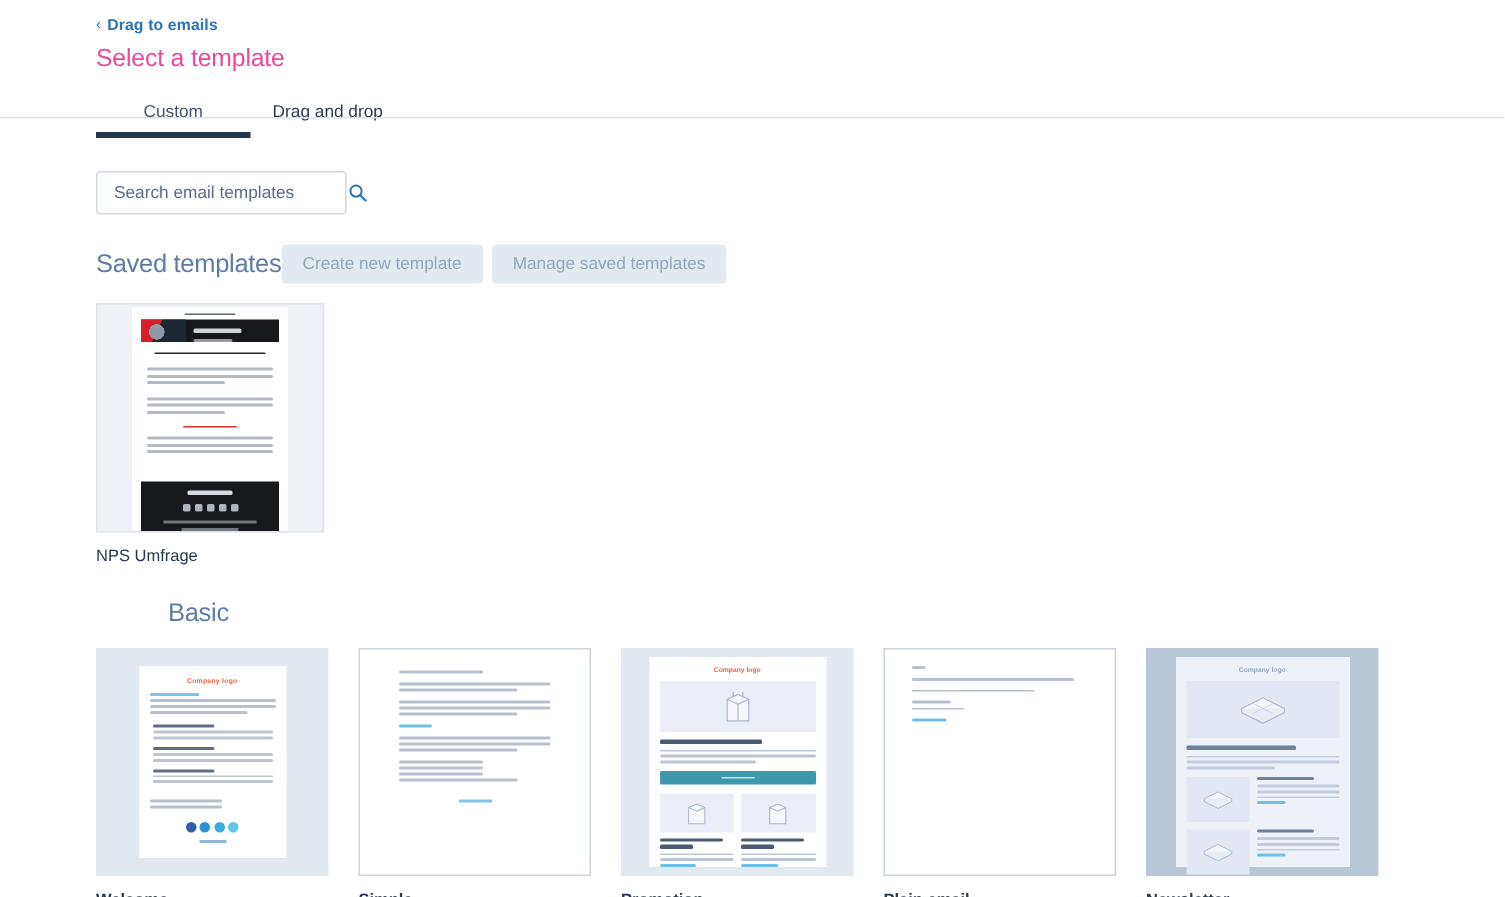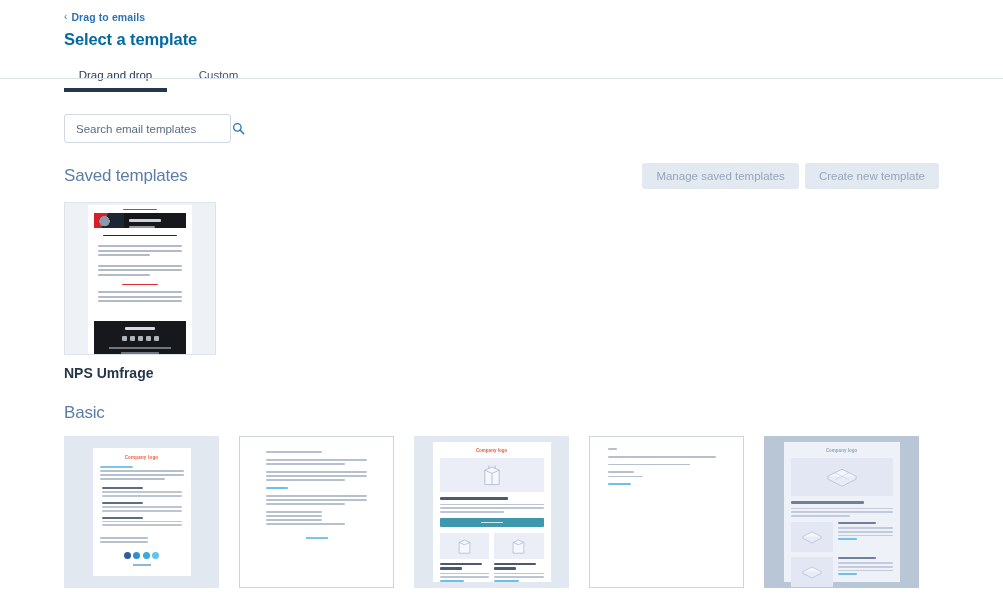--- a/index.html
+++ b/index.html
@@ -16,21 +16,21 @@
   .header { padding:6px 0 0 0; position:relative; }
   .back-link {
     display:inline-flex; align-items:center; gap:4px;
     margin-left:64px;
     font-size:10.5px; font-weight:bold;
     color:#2b73b3; text-decoration:none; letter-spacing:.1px;
   }
   .back-link .chev { font-size:10px; color:#2b73b3; font-weight:normal; }
   .page-title {
     margin:6px 16px 0 64px;
-    font-size:16.5px; font-weight:bold; color:#0369a1; letter-spacing:-.1px;
+    font-size:16.5px; font-weight:normal; color:#ec4899; letter-spacing:-.1px;
   }
 
   .tabs {
     margin-top:14px; margin-left:64px;
     display:flex; align-items:flex-end; gap:0;
     position:relative;
   }
   .tab {
     font-size:11.5px; color:#43536b;
     padding:6px 0 11px 0;
@@ -60,21 +60,21 @@
   }
   .search-box input {
     border:0; outline:0; flex:1;
     font-family:Liberation Sans, sans-serif;
     font-size:11.5px; color:#4a5a70; background:transparent;
   }
   .search-box input::placeholder { color:#5a6b82; }
   .search-icon { width:13px; height:13px; flex:none; }
 
   .section-row {
-    display:flex; align-items:center; justify-content:space-between;
+    display:flex; align-items:center; justify-content:flex-start;
     margin-top:20px;
   }
   .section-title {
     font-size:17px; color:#5c7da6; font-weight:normal; letter-spacing:-.2px;
   }
   .section-actions { display:flex; gap:6px; }
   .btn {
     font-family:"Liberation Sans", sans-serif;
     font-size:11.5px;
     background:#e2e9f1; color:#96a7bb;
@@ -88,21 +88,21 @@
   .saved-card {
     width:152px; height:153px;
     background:#eef1f5;
     border:1px solid #dde3ea;
     display:flex; align-items:flex-start; justify-content:center;
     overflow:hidden;
     cursor:pointer;
   }
   .tpl-name {
     margin-top:10px;
-    font-size:14px; font-weight:bold; color:#26374b;
+    font-size:11px; font-weight:normal; color:#26374b;
   }
 
   
   .nps-mini {
     width:104px; height:149px; background:#fff; margin-top:2px;
     display:flex; flex-direction:column; align-items:center;
     padding-top:4px;
   }
   .nps-logo { height:4px; width:34px; background:#2b3442; opacity:.75; border-radius:1px; }
   .nps-banner {
@@ -132,21 +132,21 @@
     margin-top:7px; width:92px; height:36px; background:#16181c;
     display:flex; flex-direction:column; align-items:center; padding-top:6px;
   }
   .nps-footer .fl { width:30px; height:3px; background:#d7dade; border-radius:1px; }
   .nps-social { margin-top:6px; display:flex; gap:3px; }
   .nps-social i { width:5px; height:5px; background:#aeb4bb; border-radius:1px; }
   .nps-fine { margin-top:6px; width:62px; height:2px; background:#71777f; }
   .nps-fine2 { margin-top:3px; width:38px; height:2px; background:#71777f; }
 
   
-  .basic-title { margin-top:22px; }
+  .basic-title { margin-top:22px;margin-left:48px; }
   .basic-grid {
     margin-top:13px;
     display:grid; grid-template-columns:repeat(5, 155px);
     gap:20px;
   }
   .card {
     width:155px; height:152px;
     display:flex; align-items:center; justify-content:center;
     overflow:hidden; cursor:pointer;
   }
@@ -245,44 +245,44 @@
 <body>
 
 <div class="header">
   <a class="back-link" href="#">
     <span class="chev">‹</span>
     <span>Drag to emails</span>
   </a>
   <div class="page-title">Select a template</div>
 
   <div class="tabs">
+    <div class="tab">Custom</div>
     <div class="tab active">Drag and drop</div>
-    <div class="tab">Custom</div>
     <div class="tab-underline"></div>
   </div>
   <div class="header-rule"></div>
 </div>
 
 <div class="content">
 
   <div class="search-wrap">
     <div class="search-box">
       <input type="text" placeholder="Search email templates" style="">
       <svg class="search-icon" viewBox="0 0 16 16">
         <circle cx="6.6" cy="6.6" r="4.6" fill="none" stroke="#2b73b3" stroke-width="1.6"></circle>
         <line x1="10.2" y1="10.2" x2="14.4" y2="14.4" stroke="#2b73b3" stroke-width="1.8" stroke-linecap="round"></line>
       </svg>
     </div>
   </div>
 
   <div class="section-row">
     <div class="section-title">Saved templates</div>
     <div class="section-actions">
+      <button class="btn">Create new template</button>
       <button class="btn">Manage saved templates</button>
-      <button class="btn">Create new template</button>
     </div>
   </div>
 
   <div class="saved-grid">
     <div class="saved-card">
       <div class="nps-mini">
         <div class="nps-logo"></div>
         <div class="nps-banner">
           <div class="nps-photo"></div>
           <div class="nps-banner-txt">

